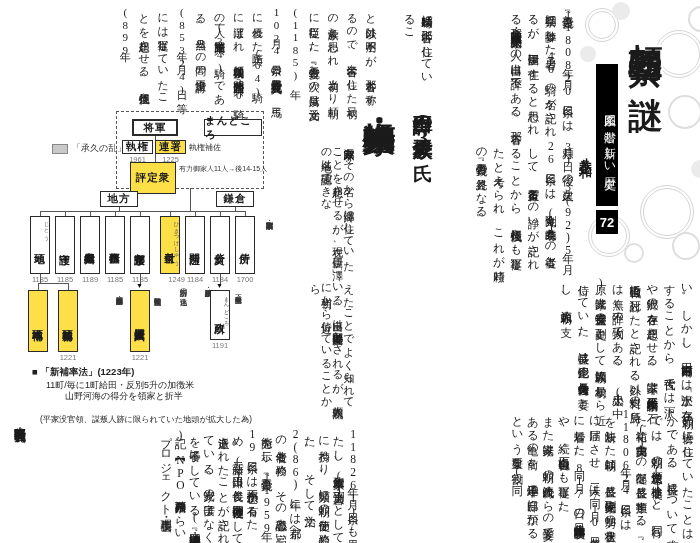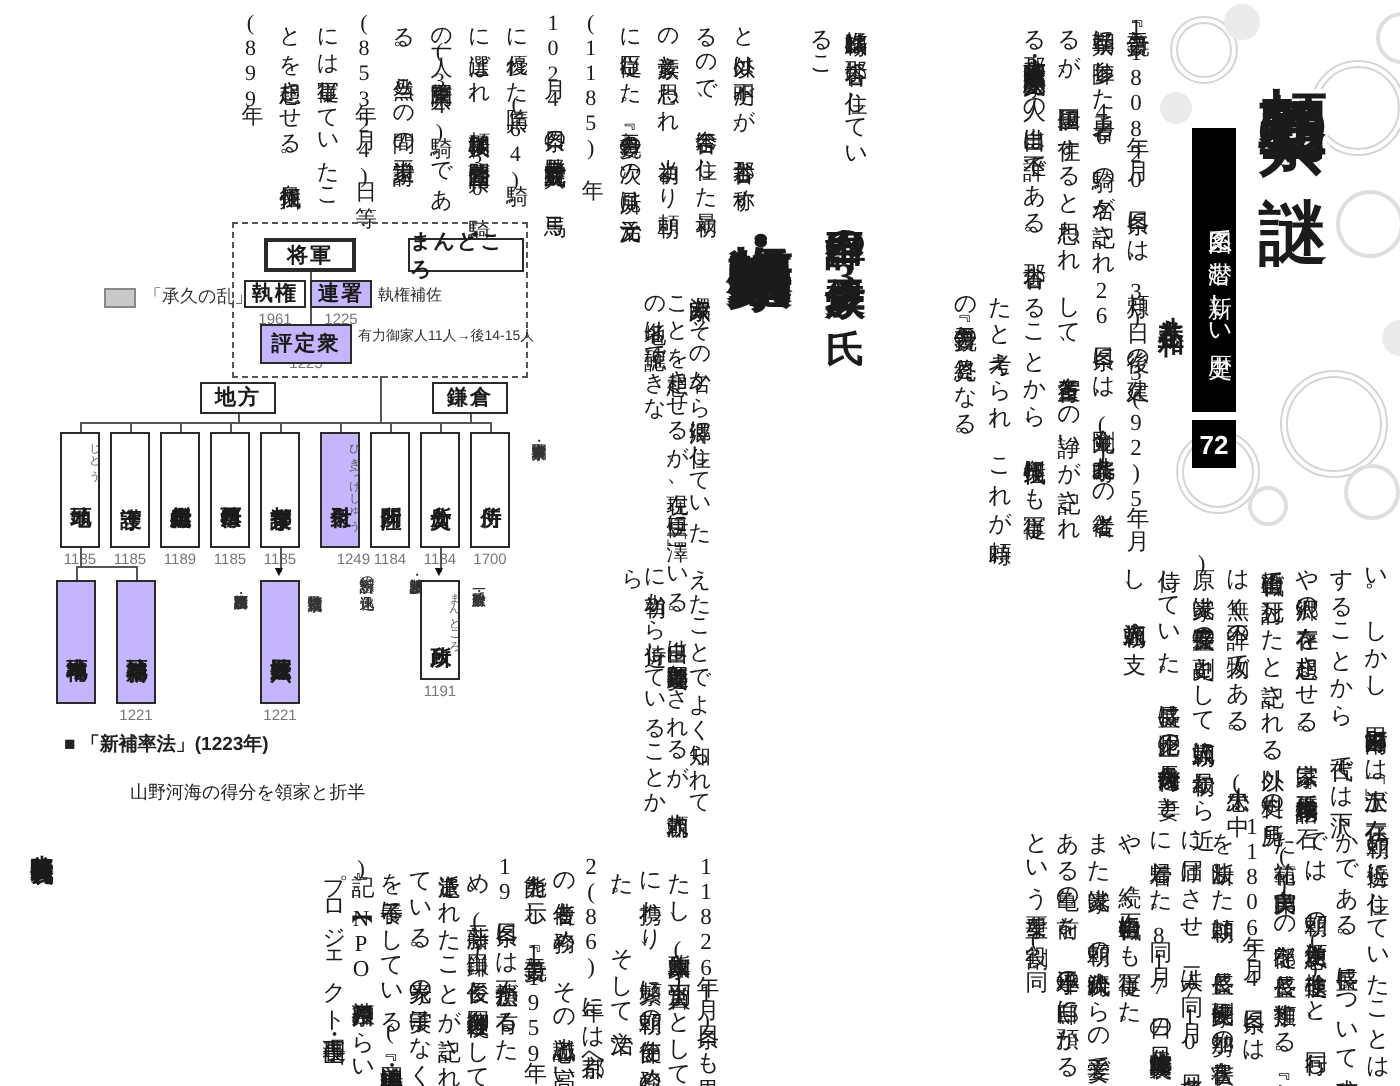--- a/index.html
+++ b/index.html
@@ -39,21 +39,21 @@
   #diagram *{box-sizing:border-box;}
   .dg-title{position:absolute;left:12px;top:0;font:bold 11.5px "Liberation Sans",sans-serif;letter-spacing:1px;}
   .dg-legend{position:absolute;left:24px;top:36px;display:flex;align-items:center;gap:4px;
              font:9px "Liberation Sans",sans-serif;color:#333;}
   .swatch{display:inline-block;width:16px;height:10px;background:#c9c9c9;border:1px solid #888;}
   .dashedbox{position:absolute;left:88px;top:5px;width:148px;height:78px;border:1px dashed #555;}
   .dbox{position:absolute;border:1px solid #2a2a2a;background:#fff;display:flex;align-items:center;
         justify-content:center;font-family:"Liberation Sans",sans-serif;font-size:10.5px;
         font-weight:bold;letter-spacing:1px;z-index:2;}
   .dbox.v2{writing-mode:vertical-rl;text-orientation:upright;letter-spacing:0;}
-  .dbox.shaded{background:#c4b5fd;}
+  .dbox.shaded{background:#fde047;}
   .dbox.heavy{border-width:2px;}
   .dyear{position:absolute;font:7.5px "Liberation Sans",sans-serif;color:#777;text-align:center;}
   .furi{position:absolute;writing-mode:vertical-rl;text-orientation:upright;
         font:5.5px "Liberation Sans",sans-serif;color:#555;z-index:3;}
   .dann{position:absolute;font-family:"Liberation Sans",sans-serif;font-size:7.5px;color:#333;line-height:1.15;}
   .dann.v2{writing-mode:vertical-rl;text-orientation:upright;}
   .dline{position:absolute;background:#555;}
   .arrowhead{position:absolute;font-size:7px;color:#111;line-height:1;}
   .dnote{position:absolute;font-family:"Liberation Sans",sans-serif;color:#222;white-space:nowrap;}
 </style>
@@ -103,21 +103,21 @@
       <span>「承久の乱」後設置</span>
     </div>
     <div class="dashedbox"></div>
 
   <div class="dbox hz heavy" style="left: 104px; top: 13px; width: 46px; height: 17px;">将軍</div>
       <div class="dbox hz" style="left: 176px; top: 13px; width: 58px; height: 17px;">まんどころ</div>
       <div class="dbox hz" style="left: 94px; top: 34px; width: 31px; height: 14px;">執権</div>
       <div class="dyear" style="left: 94.5px; top: 49px; width: 30px;">1961</div>
       <div class="dbox hz shaded" style="left: 127px; top: 34px; width: 31px; height: 14px;">連署</div>
       <div class="dyear" style="left: 127.5px; top: 49px; width: 30px;">1225</div>
-      <div class="dbox hz shaded" style="left: 102px; top: 56px; width: 46px; height: 20px;">評定衆</div>
+      <div class="dbox hz shaded" style="left: 102px; top: 56px; width: 46px; height: 32px;">評定衆</div>
       <div class="dyear" style="left: 110px; top: 71px; width: 30px;">1225</div>
       <div class="dbox hz" style="left: 72px; top: 85px; width: 38px; height: 16px;">地方</div>
       <div class="dbox hz" style="left: 188px; top: 85px; width: 38px; height: 16px;">鎌倉</div>
       <div class="dbox v2" style="left: 2px; top: 110px; width: 20px; height: 58px;">地頭</div>
       <div class="dyear" style="left: -3px; top: 169px; width: 30px;">1185</div>
       <div class="furi" style="left: 16px; top: 112px; height: 54px;">じとう</div>
       <div class="dbox v2" style="left: 27px; top: 110px; width: 20px; height: 58px;">守護</div>
       <div class="dyear" style="left: 22px; top: 169px; width: 30px;">1185</div>
       <div class="dbox v2" style="left: 52px; top: 110px; width: 20px; height: 58px;">奥州総奉行</div>
       <div class="dyear" style="left: 47px; top: 169px; width: 30px;">1189</div>
@@ -167,16 +167,18 @@
       <div class="dline" style="left: 217px; top: 105px; width: 1px; height: 5px;"></div>
       <div class="dline" style="left: 12px; top: 168px; width: 1px; height: 9px;"></div>
       <div class="dline" style="left: 10px; top: 177px; width: 31px; height: 1px;"></div>
       <div class="dline" style="left: 10px; top: 177px; width: 1px; height: 7px;"></div>
       <div class="dline" style="left: 40px; top: 177px; width: 1px; height: 7px;"></div>
       <div class="dline" style="left: 112px; top: 168px; width: 1px; height: 12px;"></div>
       <div class="dline" style="left: 192px; top: 168px; width: 1px; height: 12px;"></div>
       <div class="arrowhead" style="left: 108px; top: 177px;">▼</div>
       <div class="arrowhead" style="left: 188px; top: 177px;">▼</div>
       <div class="dnote" style="left: 4px; top: 260px; font-size: 9.5px; font-weight: bold;">■ 「新補率法」(1223年)</div>
+      <div class="dnote" style="left: 18px; top: 273px; font-size: 9px;">11町/毎に1町給田・反別5升の加徴米</div>
       <div class="dnote" style="left: 18px; top: 284px; font-size: 9px; padding-left: 19px;">山野河海の得分を領家と折半</div>
+      <div class="dnote" style="left: 12px; top: 308px; font-size: 8.2px;">(平家没官領、謀叛人跡に限られていた地頭が拡大した為)</div>
     </div>
 
 </div>
 
 </body></html>

